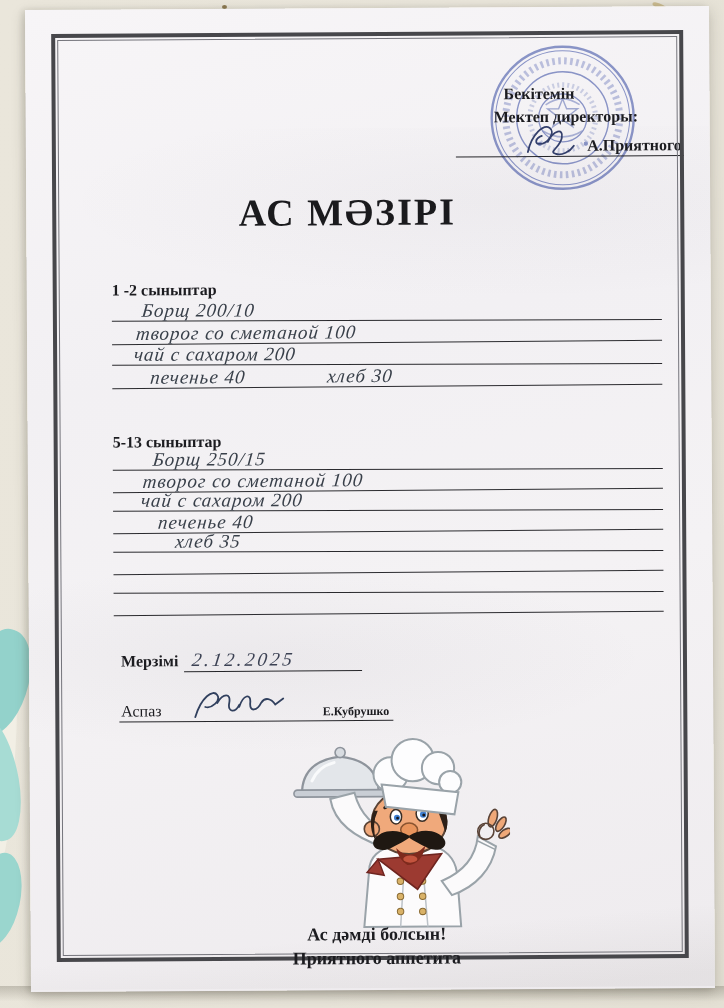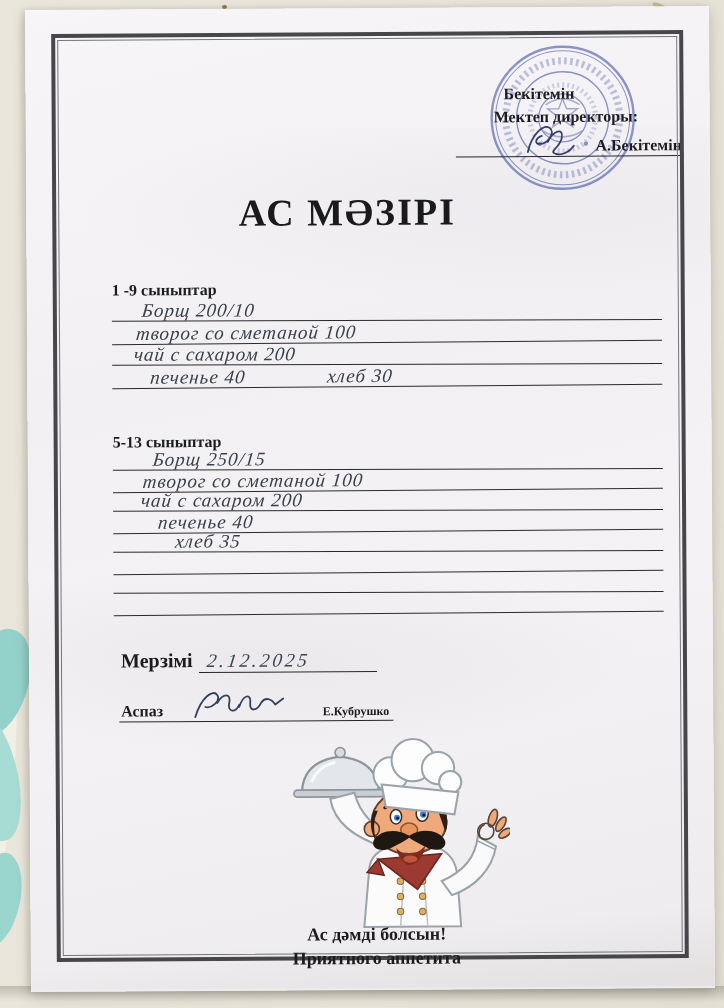--- a/index.html
+++ b/index.html
@@ -66,26 +66,26 @@
   .row:nth-child(even){transform:rotate(-.12deg);}
   .hw{
     position:absolute;bottom:-1px;font-style:italic;font-size:19px;color:#39404a;
     letter-spacing:1px;transform:skewX(-6deg);white-space:pre;
   }
   .i1{left:30px;} .i2{left:24px;} .i3{left:22px;} .i4{left:38px;} .i5{left:215px;}
   .j1{left:40px;} .j2{left:30px;} .j3{left:28px;} .j4{left:45px;} .j5{left:62px;}
 
   
   .date-row{position:absolute;left:92px;top:640px;z-index:3;white-space:nowrap;}
-  .date-row .label{font-weight:bold;font-size:20px;color:#1c1c20;}
+  .date-row .label{font-weight:bold;font-size:16px;color:#1c1c20;}
   .date-line{display:inline-block;width:178px;border-bottom:1.6px solid #26262a;margin-left:6px;vertical-align:baseline;}
   .hw-date{font-style:italic;font-size:19px;color:#3c4254;letter-spacing:3px;padding-left:8px;display:inline-block;transform:skewX(-8deg);}
   .cook-row{position:relative;position:absolute;left:90px;top:686px;width:274px;height:26px;z-index:3;
     border-bottom:1.6px solid #26262a;}
-  .cook-row .label{position:absolute;left:2px;bottom:1px;font-weight:bold;font-size:16px;color:#1c1c20;}
+  .cook-row .label{position:absolute;left:2px;bottom:1px;font-weight:normal;font-size:16px;color:#1c1c20;}
   .cook-sig{position:absolute;left:68px;bottom:-4px;width:110px;height:42px;}
   .cook-name{position:absolute;right:4px;bottom:1px;font-weight:bold;font-size:12px;color:#1c1c20;}
 
   
   .chef{position:absolute;left:248px;top:720px;width:232px;height:202px;z-index:3;}
   .wish{position:absolute;left:26px;top:916px;width:640px;text-align:center;z-index:5;color:#1c1c20;}
   .wish .w1{font-weight:bold;font-size:18px;}
   .wish .w2{font-weight:bold;font-size:18px;margin-top:3px;}
   .speck{position:absolute;left:222px;top:5px;width:5px;height:4px;background:#8c7a52;border-radius:50%;z-index:0;}
   .thread{position:absolute;left:652px;top:4px;width:16px;height:5px;background:#cdbd92;border-radius:40%;transform:rotate(24deg);z-index:0;}
@@ -122,27 +122,27 @@
     </g>
   </svg>
 
   <div class="approval">
     <div class="a1">Бекітемін</div>
     <div class="a2">Мектеп директоры:</div>
     <div class="sig-row">
       <svg class="dir-sig" viewBox="0 0 70 44">
         <path d="M10,34 C14,16 26,6 32,10 C38,14 30,26 22,26 C16,26 18,20 24,18 M30,24 C36,12 46,10 44,20 C42,30 30,34 38,36 C44,38 52,34 56,28" fill="none" stroke="#333f6b" stroke-width="1.8" stroke-linecap="round"></path>
       </svg>
-      <span class="dir-name">А.Бекітемін</span>
+      <span class="dir-name">А.Приятного</span>
     </div>
   </div>
 
   <h1 class="title">АС МӘЗІРІ</h1>
 
-  <div class="sec-header hdr1">1 -9 сыныптар</div>
+  <div class="sec-header hdr1">1 -2 сыныптар</div>
   <div class="rows rows1">
     <div class="row">
         <span class="hw i1">Борщ 200/10</span>
       </div>
     <div class="row">
         <span class="hw i2">творог со сметаной 100</span>
       </div>
     <div class="row">
         <span class="hw i3">чай с сахаром 200</span>
       </div>

